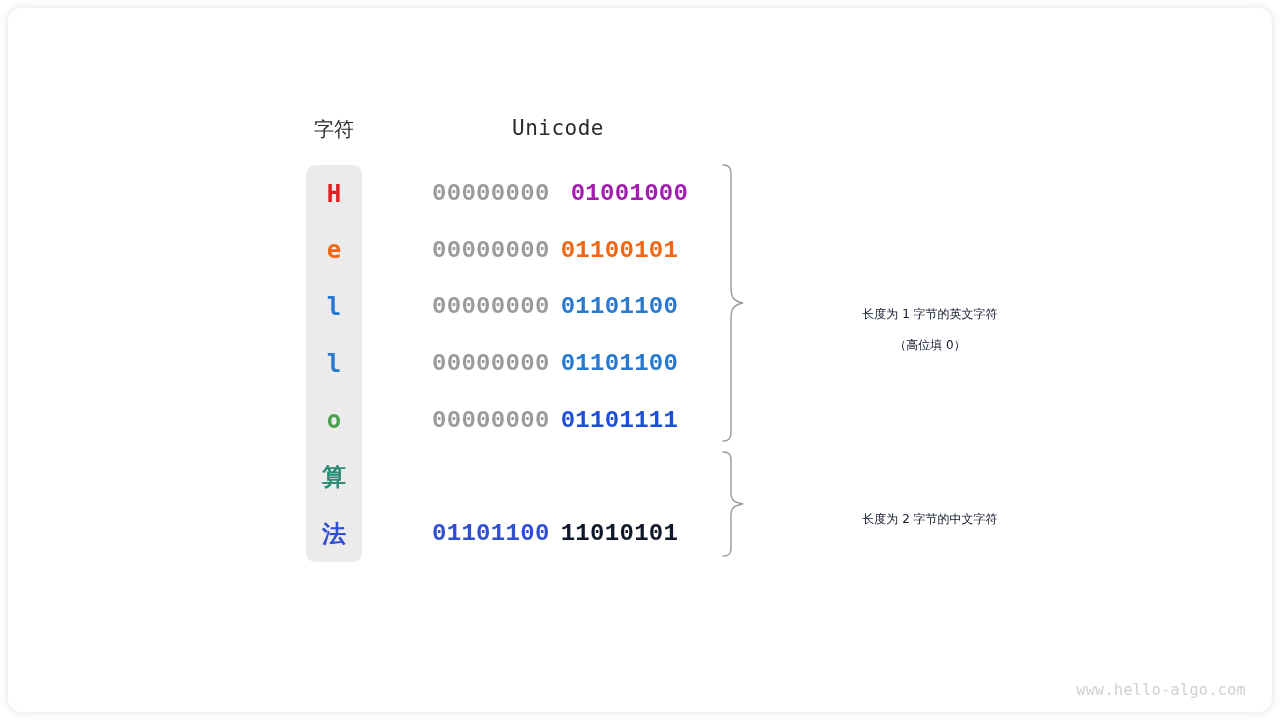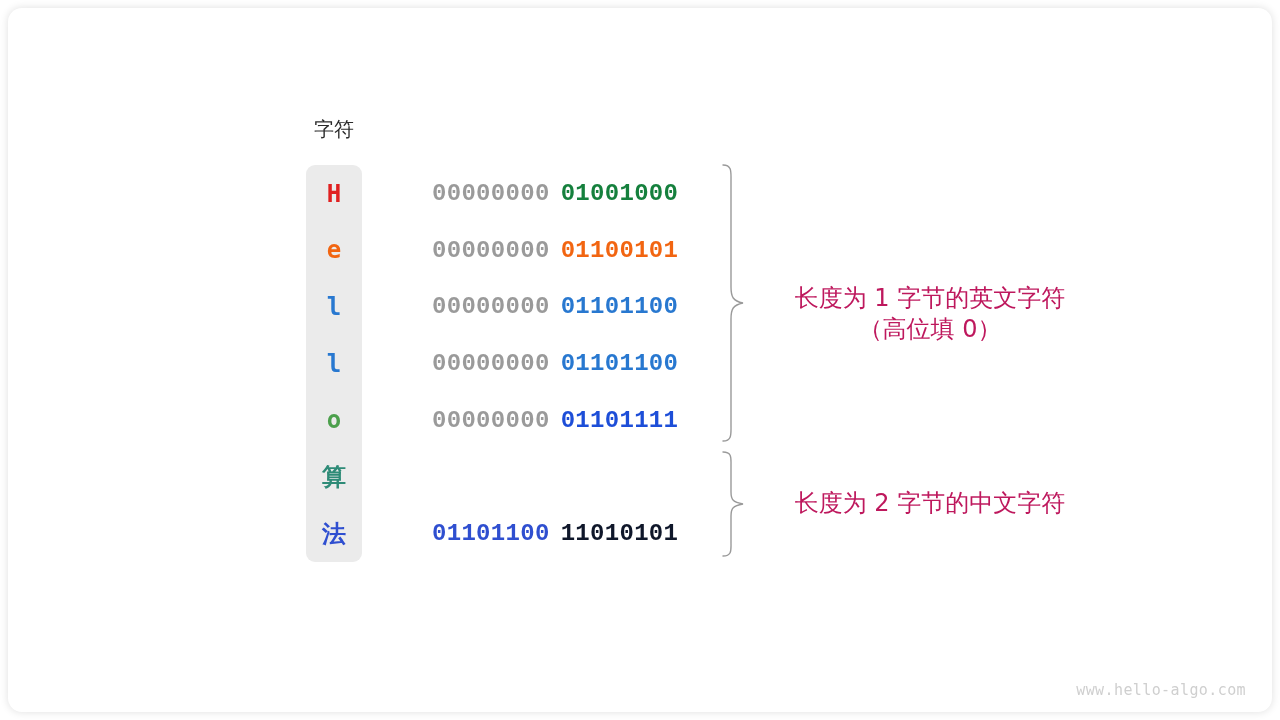--- a/index.html
+++ b/index.html
@@ -122,25 +122,26 @@
   
   .brace {
     position: absolute;
   }
   .brace svg { display: block; }
 
   
   .annotation {
     position: absolute;
     font-family: "DejaVu Sans", sans-serif;
-    font-size: 24px;
-    color: #be185d;
+    font-size: 12px;
+    color: #0f172a;
     text-align: center;
     line-height: 31px;
     white-space: nowrap;
+    margin-top: 16px;
   }
   #annotation-1 {
     left: 762px;
     top: 283px;
     width: 336px;
   }
   #annotation-2 {
     left: 762px;
     top: 488px;
     width: 336px;
@@ -159,27 +160,28 @@
     margin-left: 24px;
   }
 </style>
 </head>
 <body>
 
 <div id="stage">
   <div id="card"></div>
 
   <div class="col-header" id="header-char">字符</div>
+  <div class="col-header" id="header-unicode">Unicode</div>
 
   <div id="char-column"></div>
 
   <div id="rows-host">
       <div class="row" style="top: 165px;">
         <div class="char-cell latin" style="color: rgb(224, 32, 32);">H</div>
-        <div class="bits-cell"><span class="bits-hi" style="color: rgb(154, 154, 154);">00000000</span><span class="bits-gap"></span><span style="color: #15803d;">01001000</span></div>
+        <div class="bits-cell"><span class="bits-hi" style="color: rgb(154, 154, 154);">00000000</span><span class="bits-gap"></span><span style="color: #a21caf; margin-left: 10px;">01001000</span></div>
       </div>
       <div class="row" style="top: 221.7px;">
         <div class="char-cell latin" style="color: rgb(242, 101, 17);">e</div>
         <div class="bits-cell"><span class="bits-hi" style="color: rgb(154, 154, 154);">00000000</span><span class="bits-gap"></span><span style="color: rgb(242, 101, 17); text-align: center;">01100101</span></div>
       </div>
       <div class="row" style="top: 278.4px;">
         <div class="char-cell latin" style="color: rgb(40, 120, 208);">l</div>
         <div class="bits-cell"><span class="bits-hi" style="color: rgb(154, 154, 154);">00000000</span><span class="bits-gap"></span><span style="color: rgb(40, 120, 208);">01101100</span></div>
       </div>
       <div class="row" style="top: 335.1px;">

